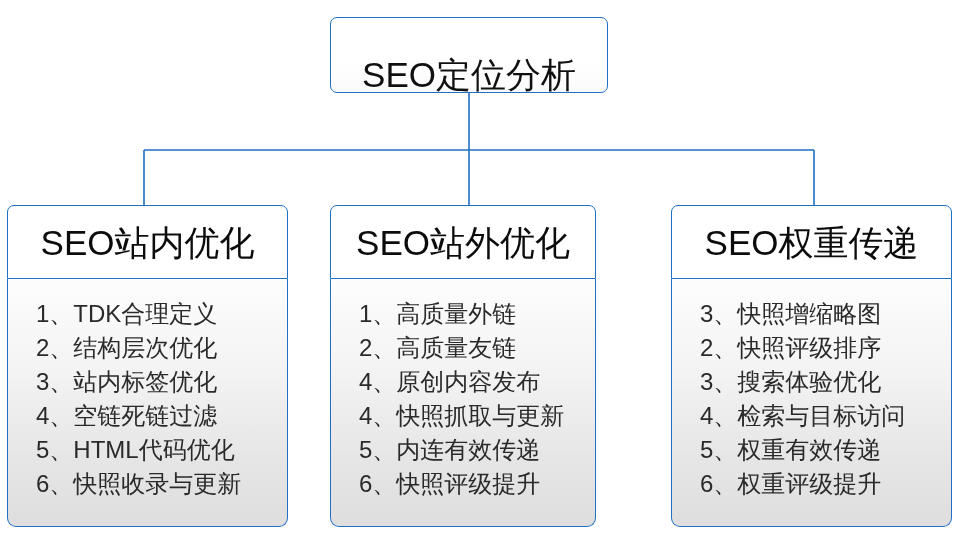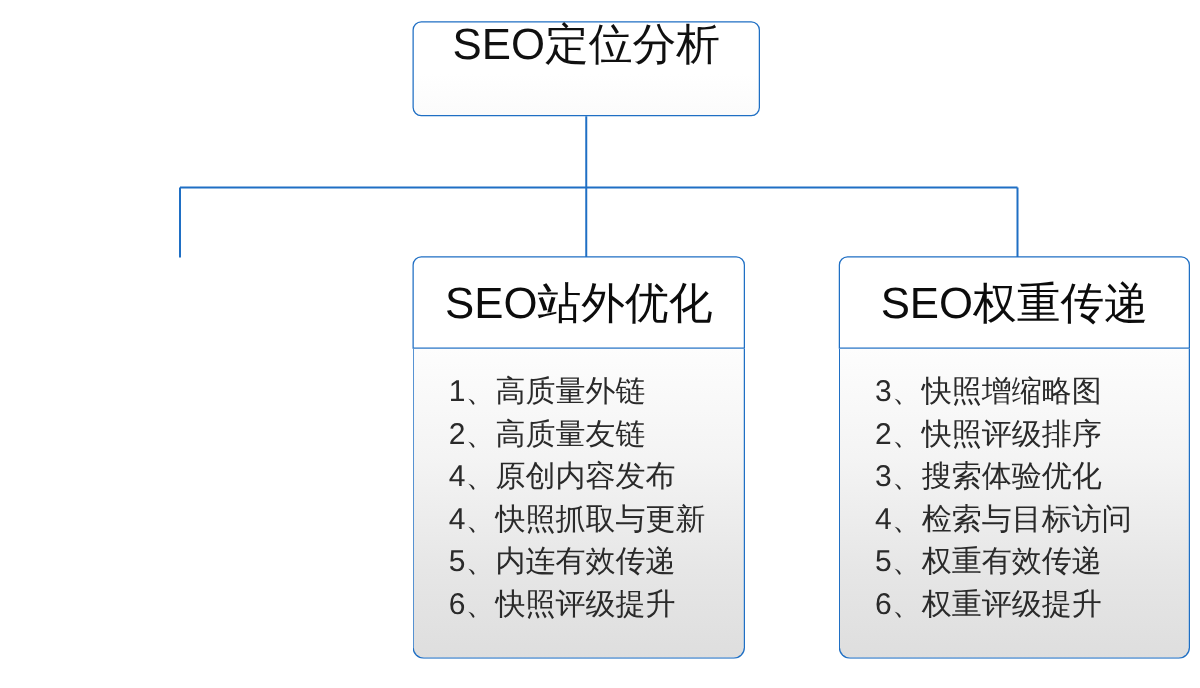--- a/index.html
+++ b/index.html
@@ -35,21 +35,21 @@
     position: absolute;
     left: 330px;
     top: 17px;
     width: 278px;
     height: 76px;
     box-sizing: border-box;
     border: 1.4px solid #1f6fc4;
     border-radius: 7px;
     background: linear-gradient(180deg, #ffffff 0%, #ffffff 55%, #fbfbfb 100%);
     display: flex;
-    align-items: flex-start;
+    align-items: flex-end;
     justify-content: center;
   }
   .root-label {
     font-size: 35px;
     color: #101010;
     letter-spacing: 0px;
     line-height: 1;
     white-space: nowrap;
   }
 
@@ -119,20 +119,35 @@
 
     <line x1="469" y1="150" x2="469" y2="206" stroke="#1f6fc4" stroke-width="1.6"></line>
 
     <line x1="814" y1="150" x2="814" y2="206" stroke="#1f6fc4" stroke-width="1.6"></line>
   </svg>
 
   <div class="root-box">
     <span class="root-label">SEO定位分析</span>
   </div>
 
+  <div class="column col-1">
+    <div class="col-header">
+      <span class="col-header-label">SEO站内优化</span>
+    </div>
+    <div class="col-body">
+      <ul class="item-list">
+        <li class="item-row">1、TDK合理定义</li>
+        <li class="item-row">2、结构层次优化</li>
+        <li class="item-row">3、站内标签优化</li>
+        <li class="item-row">4、空链死链过滤</li>
+        <li class="item-row">5、HTML代码优化</li>
+        <li class="item-row">6、快照收录与更新</li>
+      </ul>
+    </div>
+  </div>
 
   <div class="column col-2">
     <div class="col-header">
       <span class="col-header-label">SEO站外优化</span>
     </div>
     <div class="col-body">
       <ul class="item-list">
         <li class="item-row">1、高质量外链</li>
         <li class="item-row">2、高质量友链</li>
         <li class="item-row">4、原创内容发布</li>

